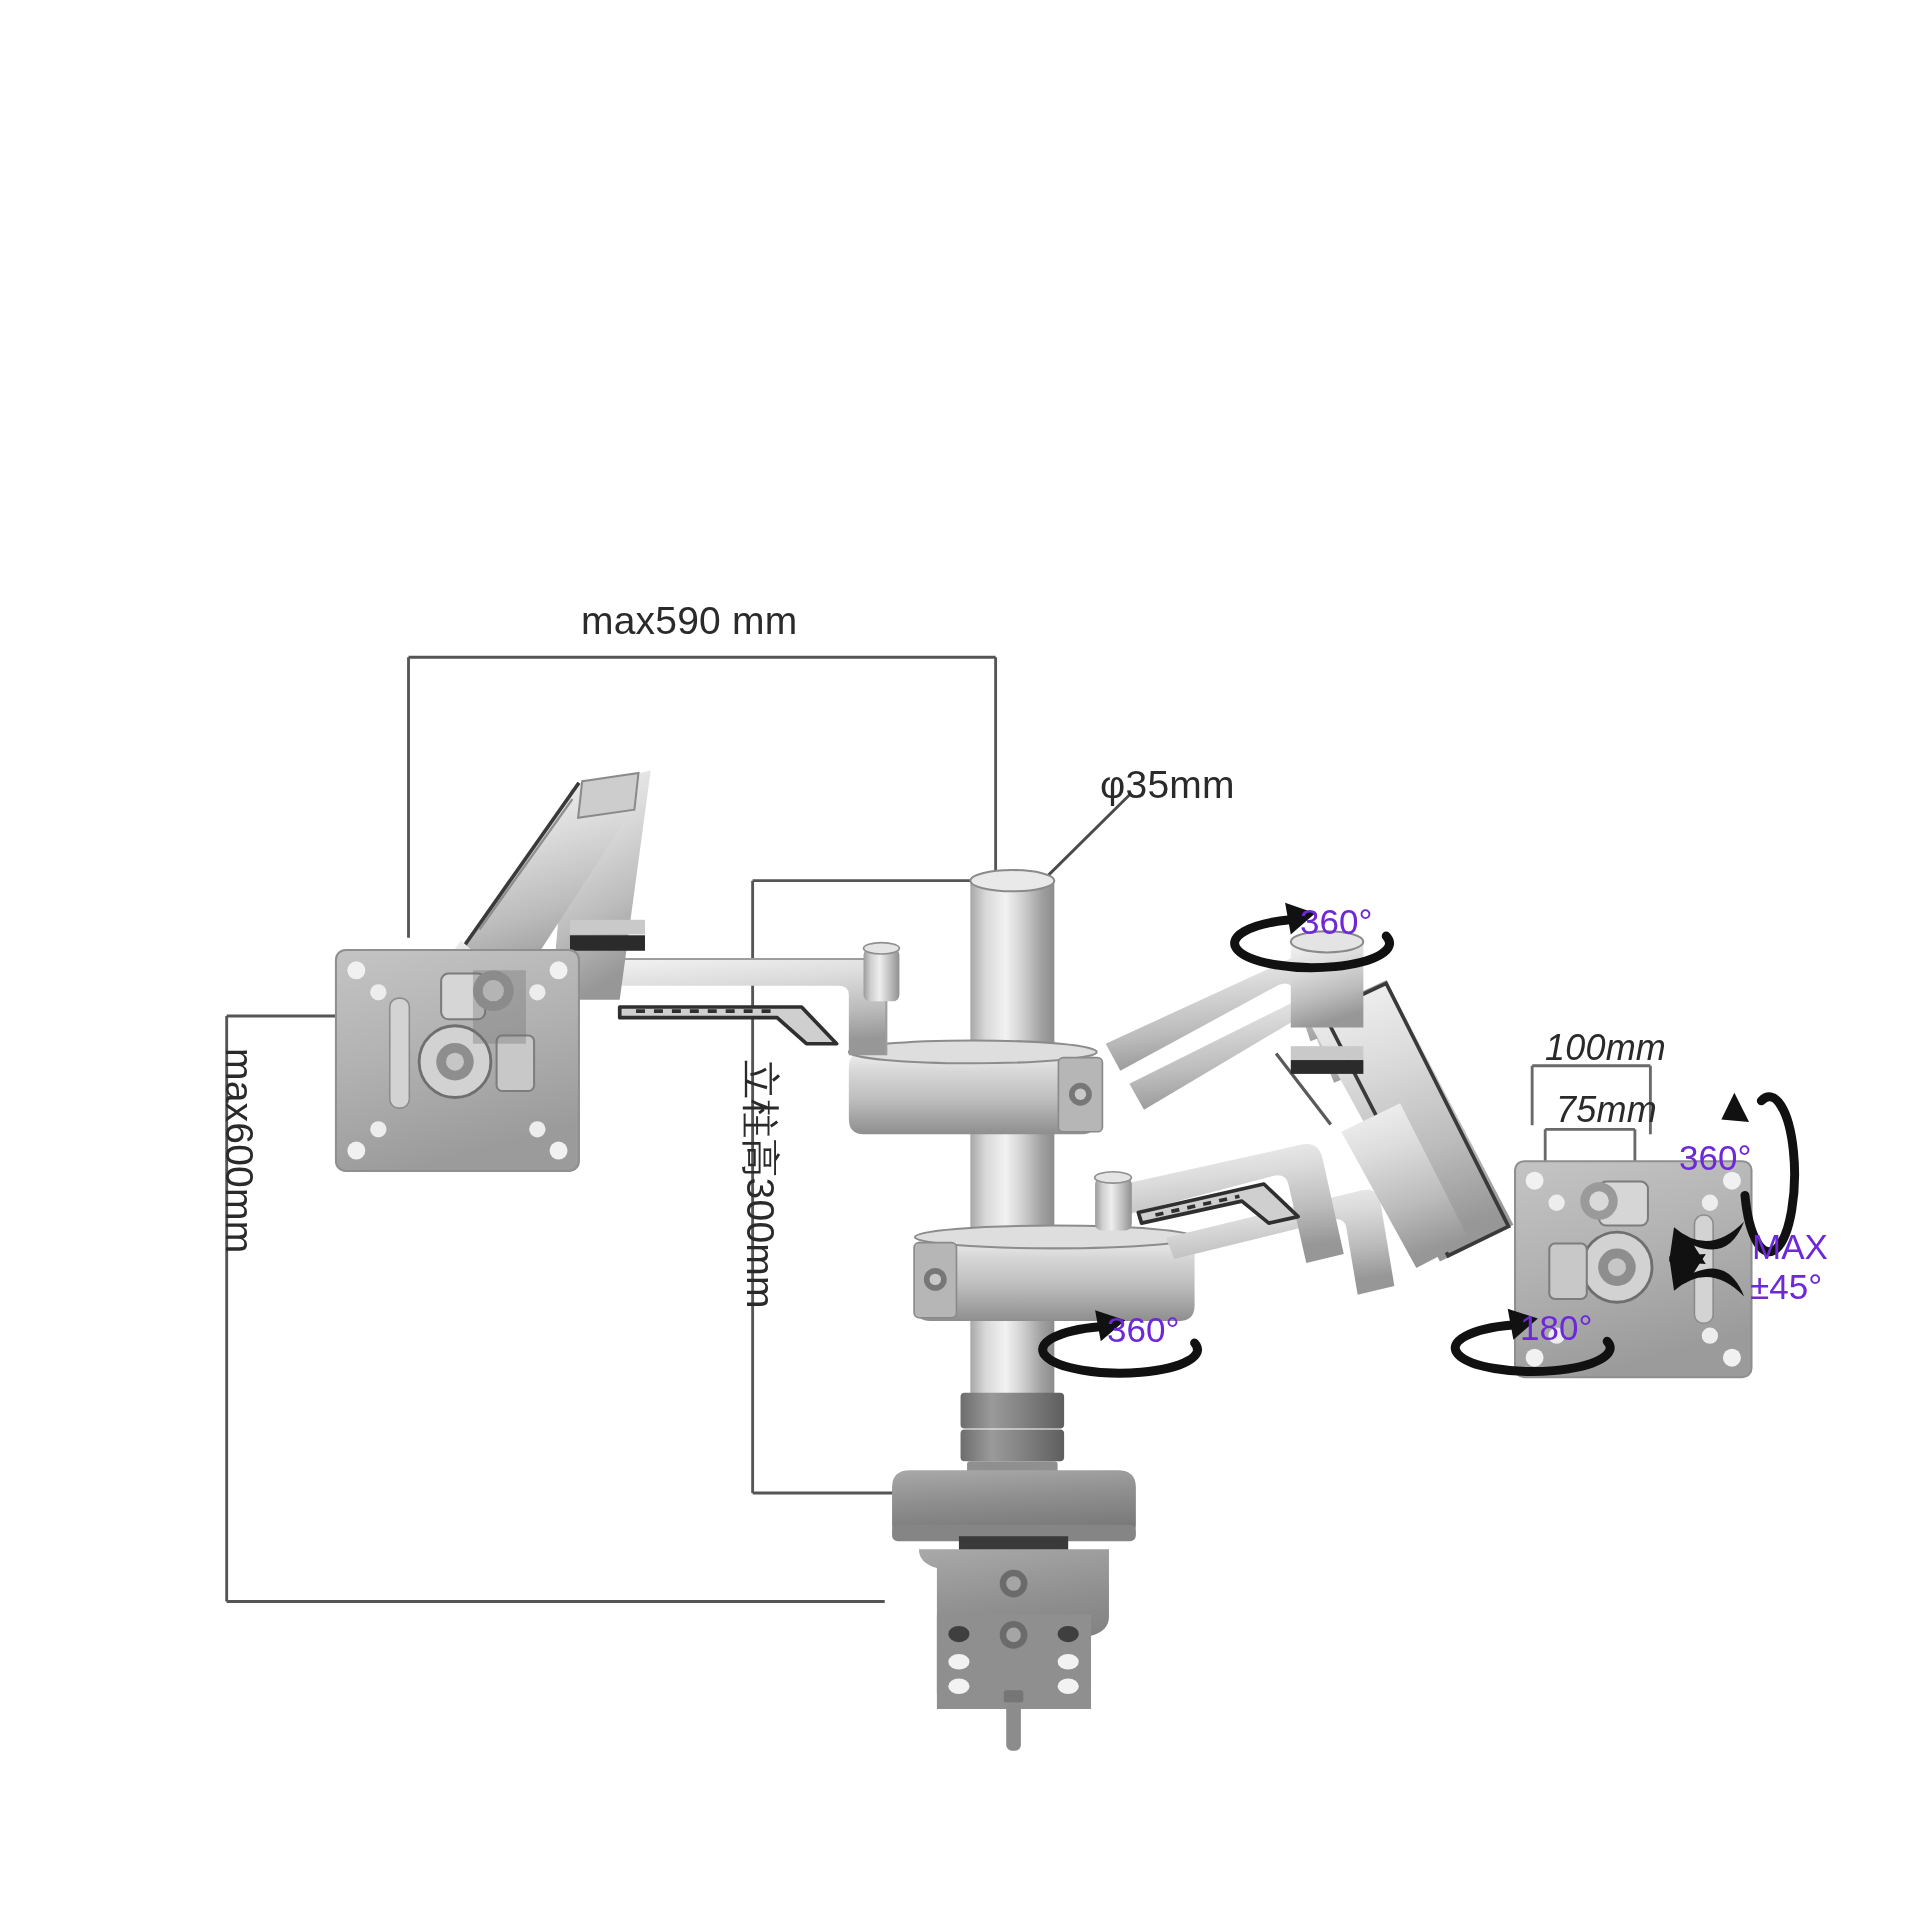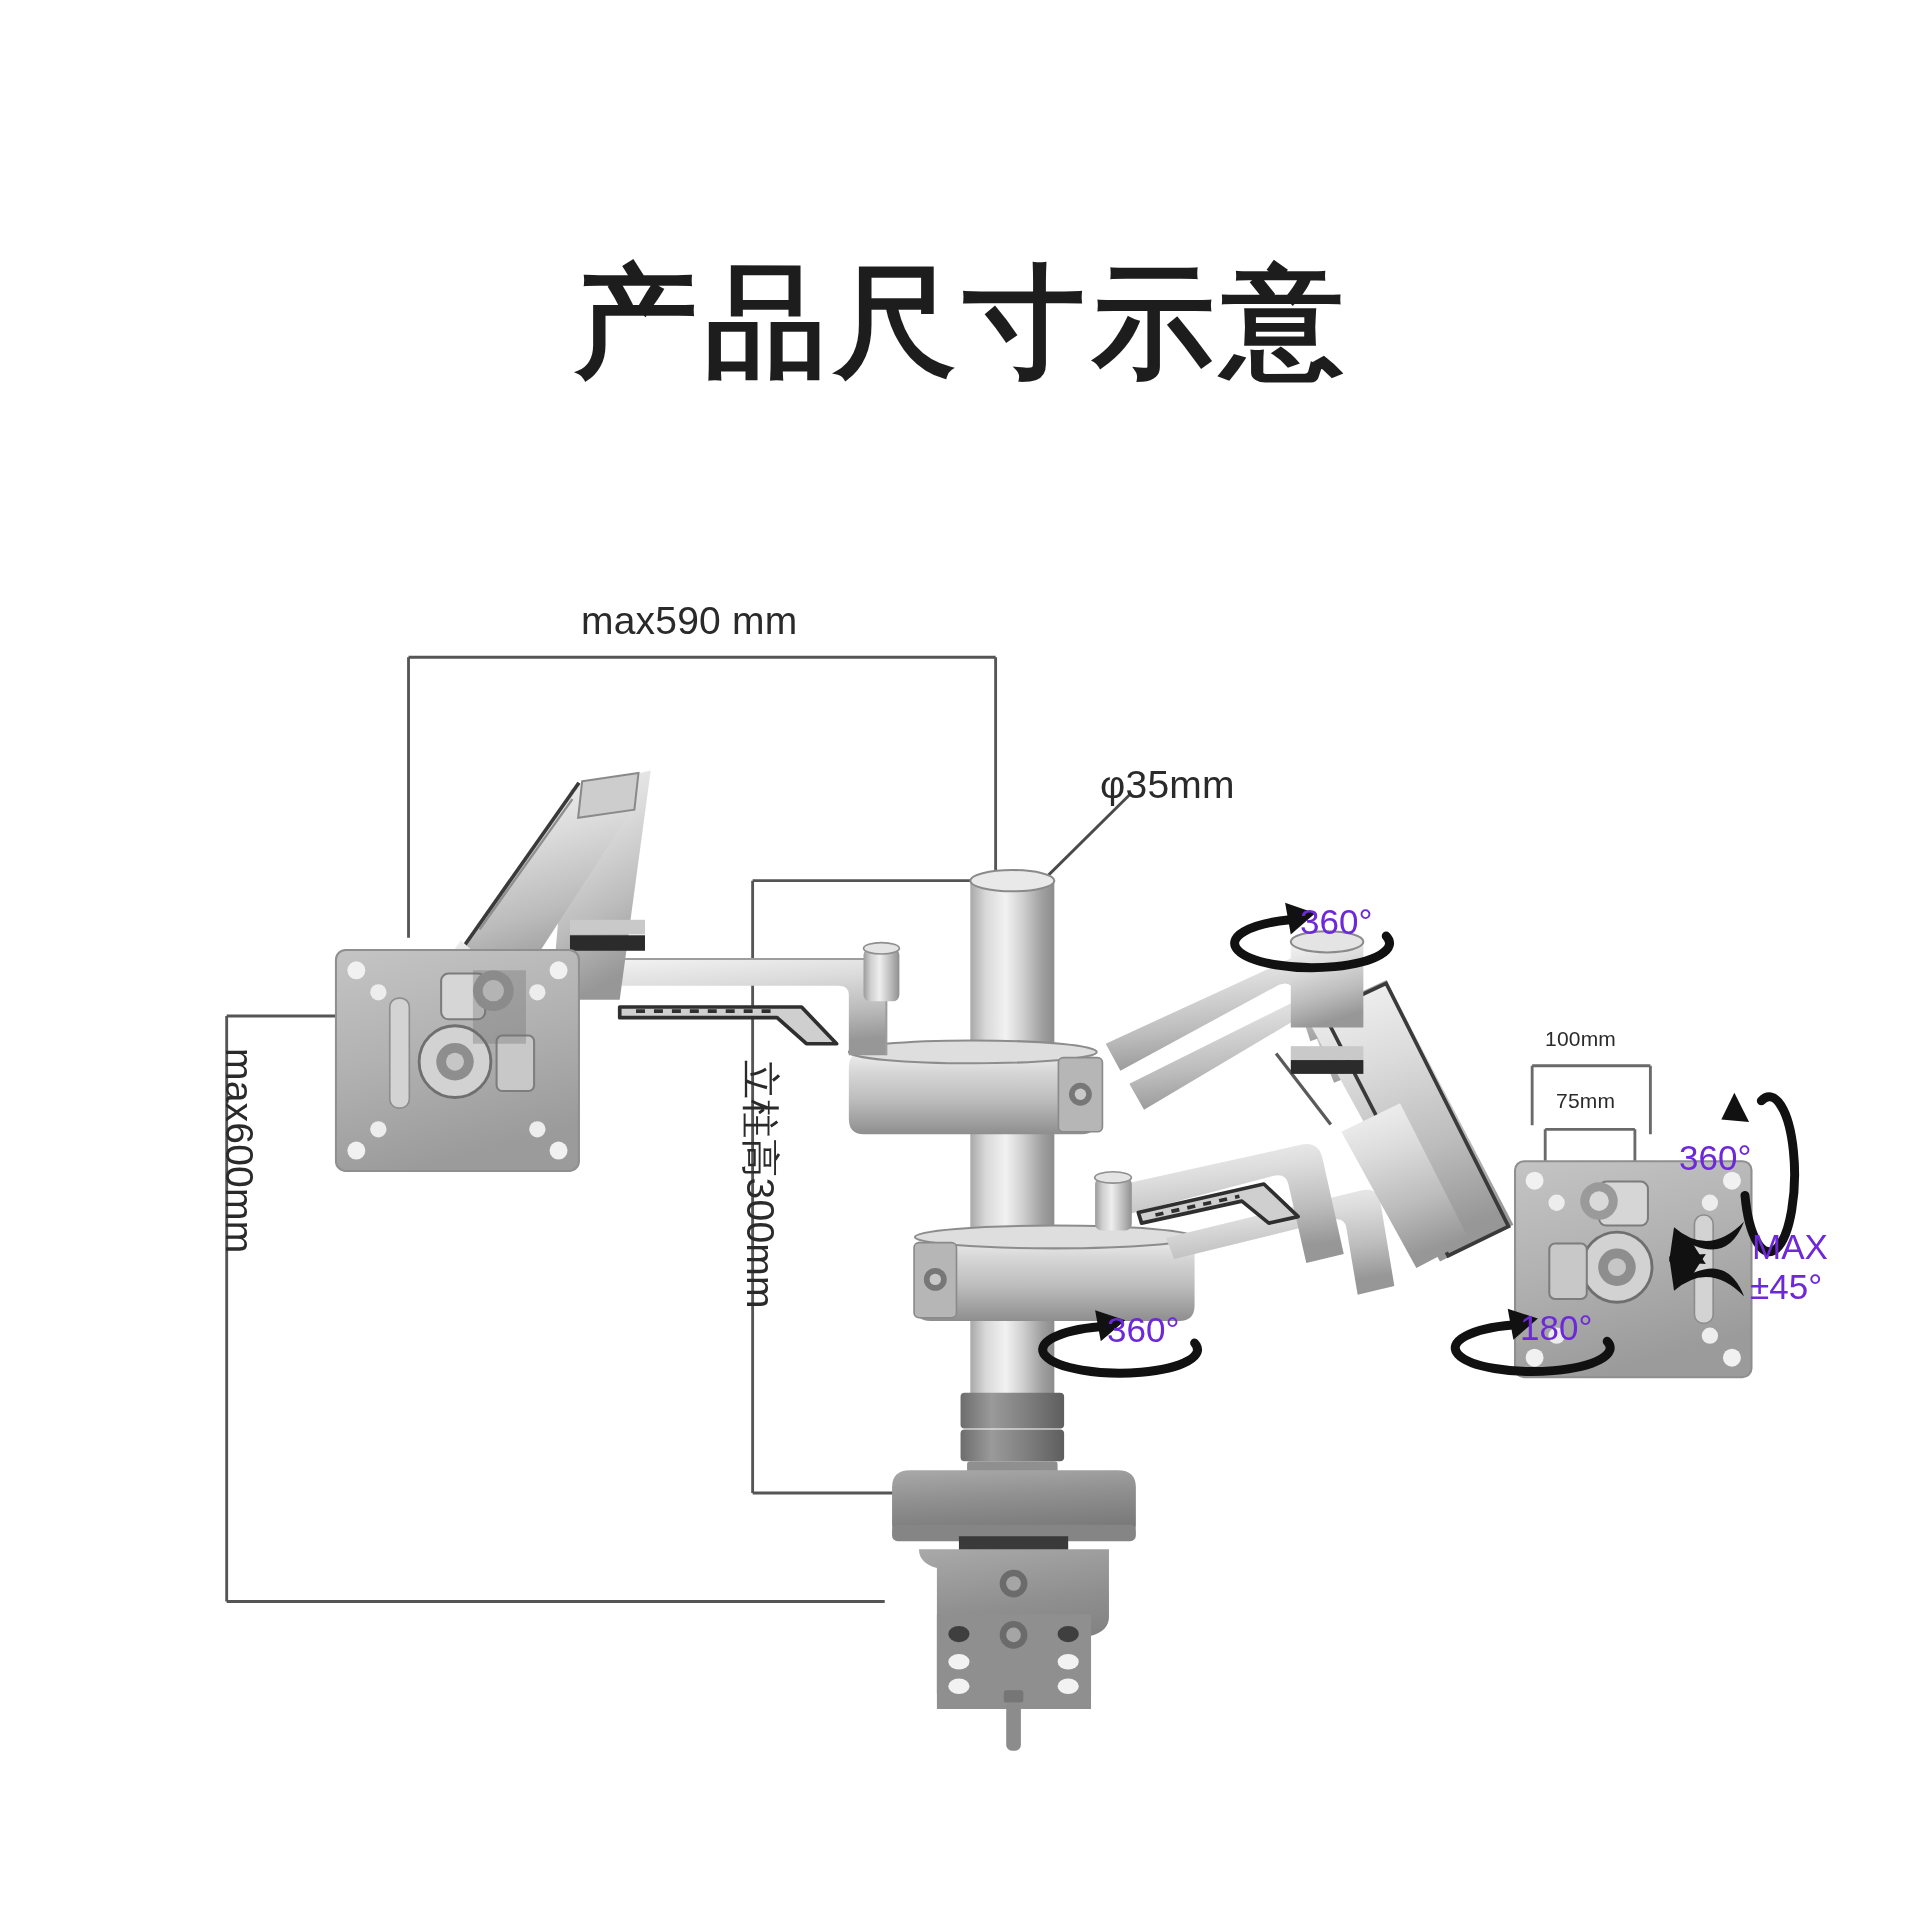--- a/index.html
+++ b/index.html
@@ -37,36 +37,35 @@
     font-size: 39px;
     color: #2a2a2a;
     white-space: nowrap;
     font-family: "Liberation Sans", "DejaVu Sans", sans-serif;
     letter-spacing: 0.2px;
   }
   .dimtext.vert {
     transform-origin: 0 0;
     transform: rotate(90deg);
   }
-  .dimtext.small { font-size: 21px; }
+  .dimtext.small { font-size: 36px; font-style: italic; }
   .badge-text {
     position: absolute;
     font-size: 35px;
     color: #6d28d9;
     white-space: nowrap;
     font-family: "Liberation Sans", "DejaVu Sans", sans-serif;
   }
   svg { position: absolute; left: 0; top: 0; overflow: visible; }
 </style>
 </head>
 <body>
 
 <div id="page">
 
-  <div id="title">产品尺寸示意</div>
 
   <svg width="1926" height="1926" viewBox="0 0 4724 4724">
     <defs>
       <linearGradient id="alumV" x1="0" y1="0" x2="1" y2="0">
         <stop offset="0%" stop-color="#a8a8a8"></stop>
         <stop offset="18%" stop-color="#d8d8d8"></stop>
         <stop offset="42%" stop-color="#f2f2f2"></stop>
         <stop offset="62%" stop-color="#d0d0d0"></stop>
         <stop offset="85%" stop-color="#a0a0a0"></stop>
         <stop offset="100%" stop-color="#8c8c8c"></stop>

